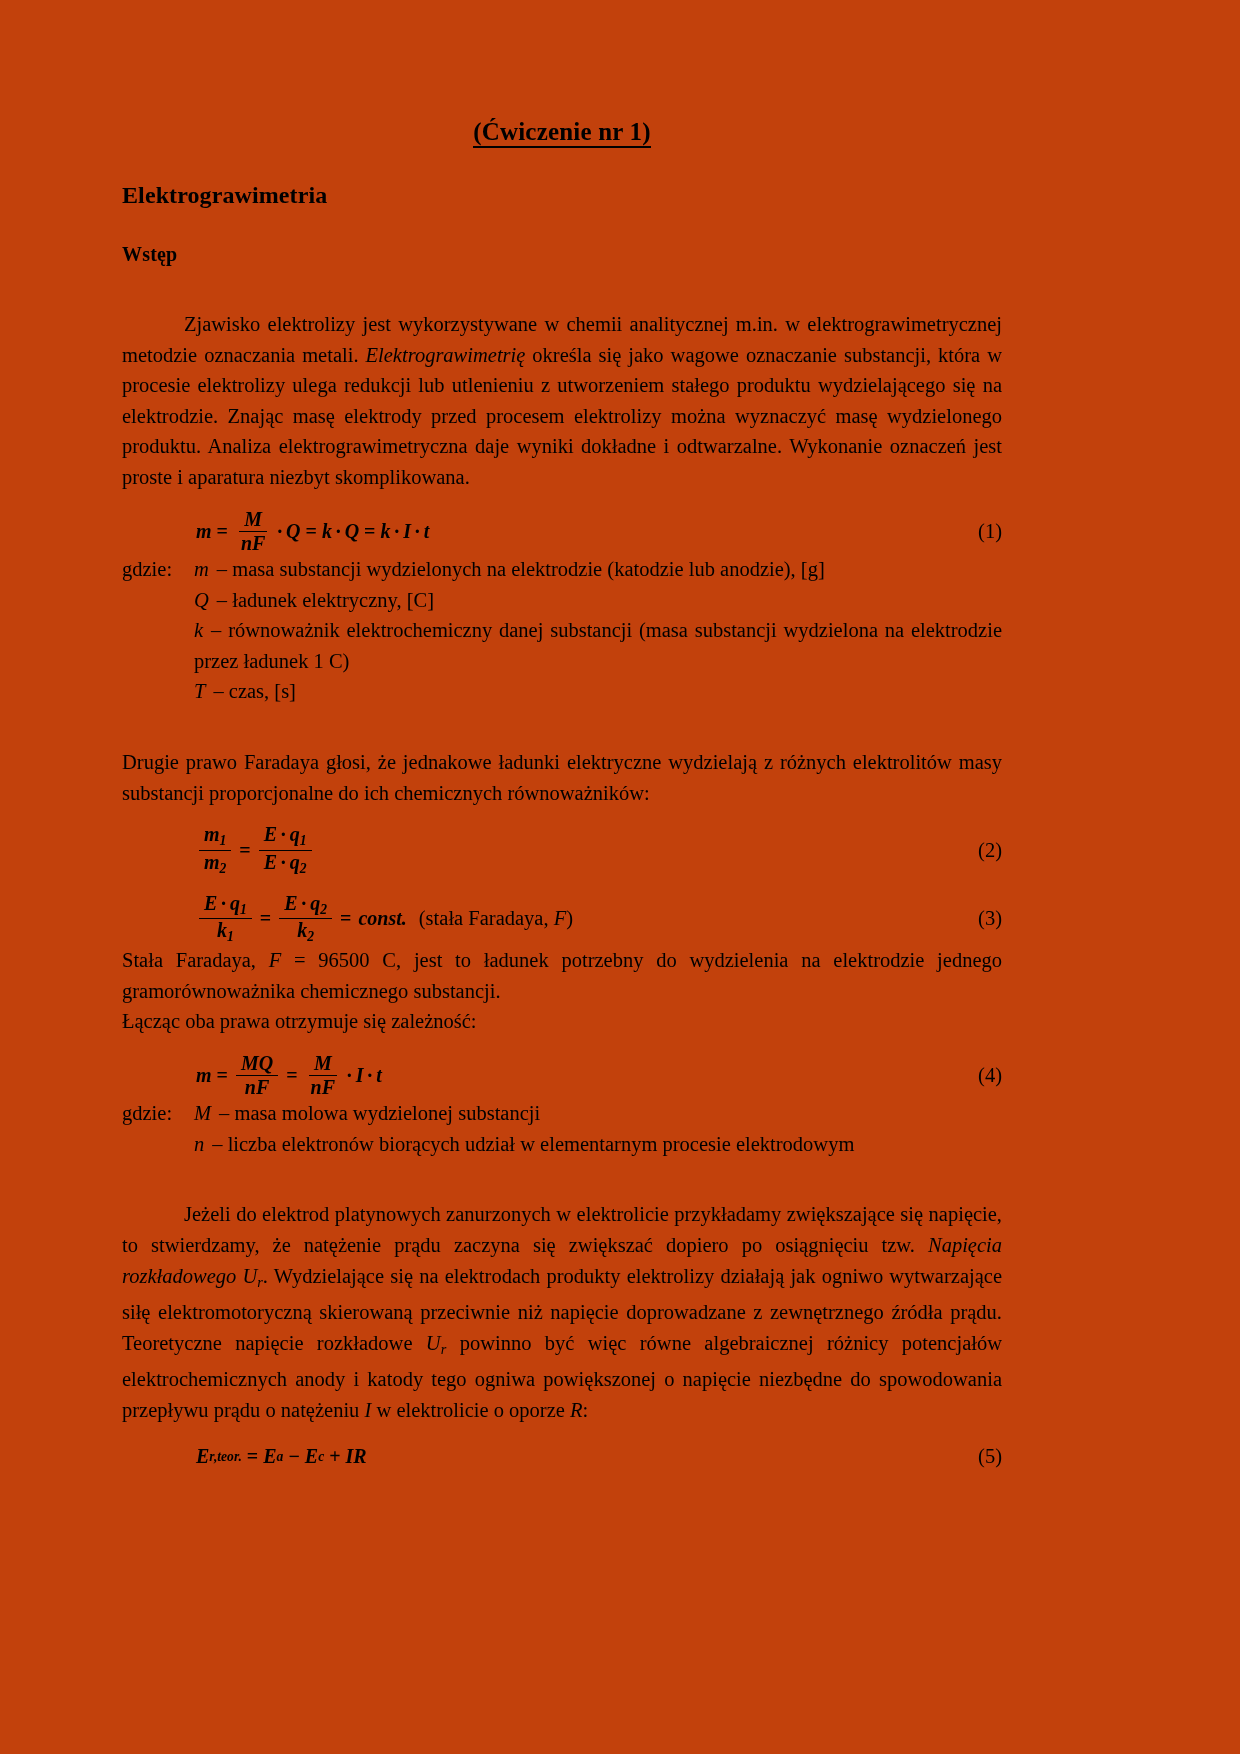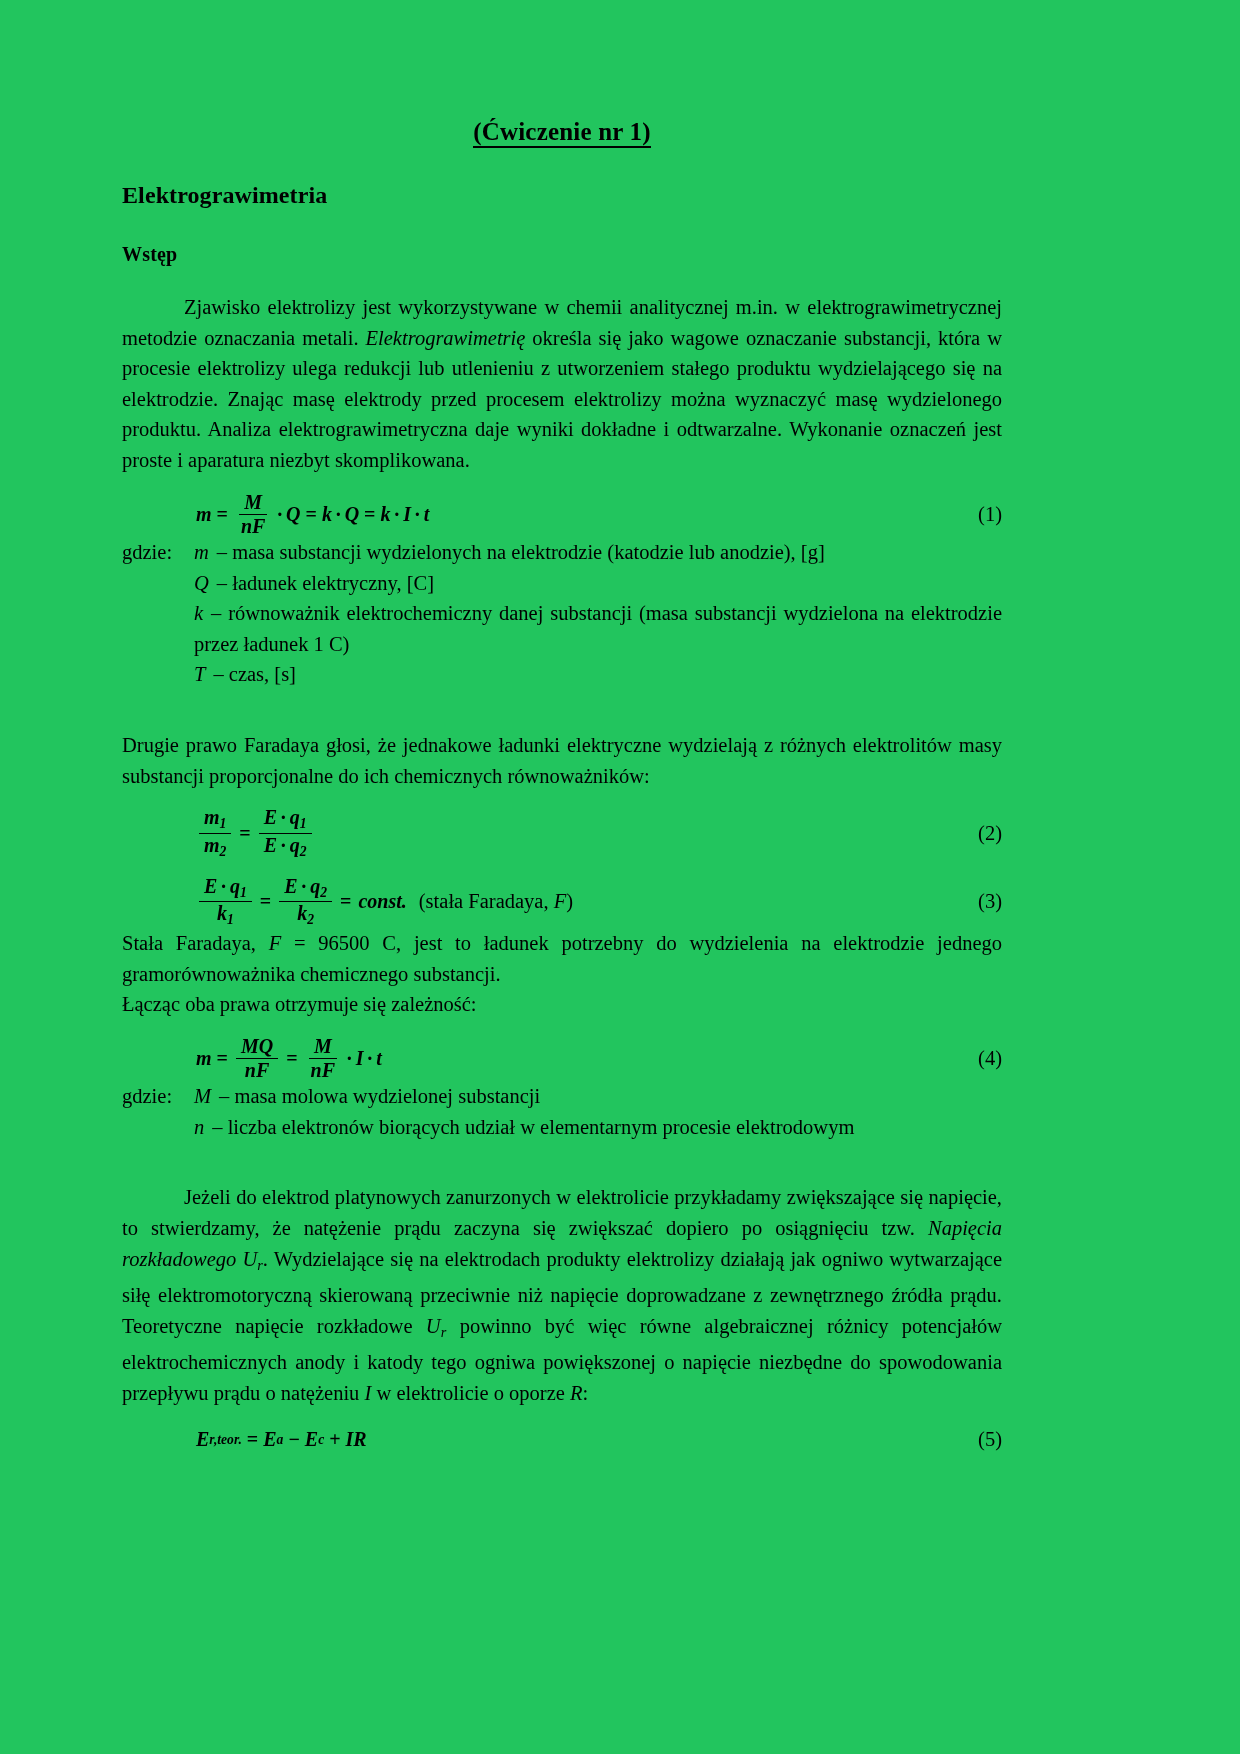--- a/index.html
+++ b/index.html
@@ -11,21 +11,21 @@
     width: 1240px;
     height: 1754px;
     font-family: "Liberation Serif", "DejaVu Serif", serif;
     color: #000000;
     overflow: hidden;
   }
   .page {
     position: relative;
     width: 1240px;
     height: 1754px;
-    background: #22c55e;
+    background: #c2410c;
     box-sizing: border-box;
     padding: 118px 94px 0 122px;
   }
   .content {
     width: 880px;
   }
 
   
   .doc-title {
     text-align: center;
@@ -40,21 +40,21 @@
   }
   .h-section {
     font-size: 24px;
     font-weight: bold;
     margin: 0 0 34px 0;
     letter-spacing: 0.1px;
   }
   .h-sub {
     font-size: 20px;
     font-weight: bold;
-    margin: 0 0 26px 0;
+    margin: 0 0 43px 0;
     letter-spacing: 0.2px;
   }
 
   
   p.body {
     font-size: 20.5px;
     line-height: 30.6px;
     text-align: justify;
     text-justify: inter-word;
     margin: 0;

